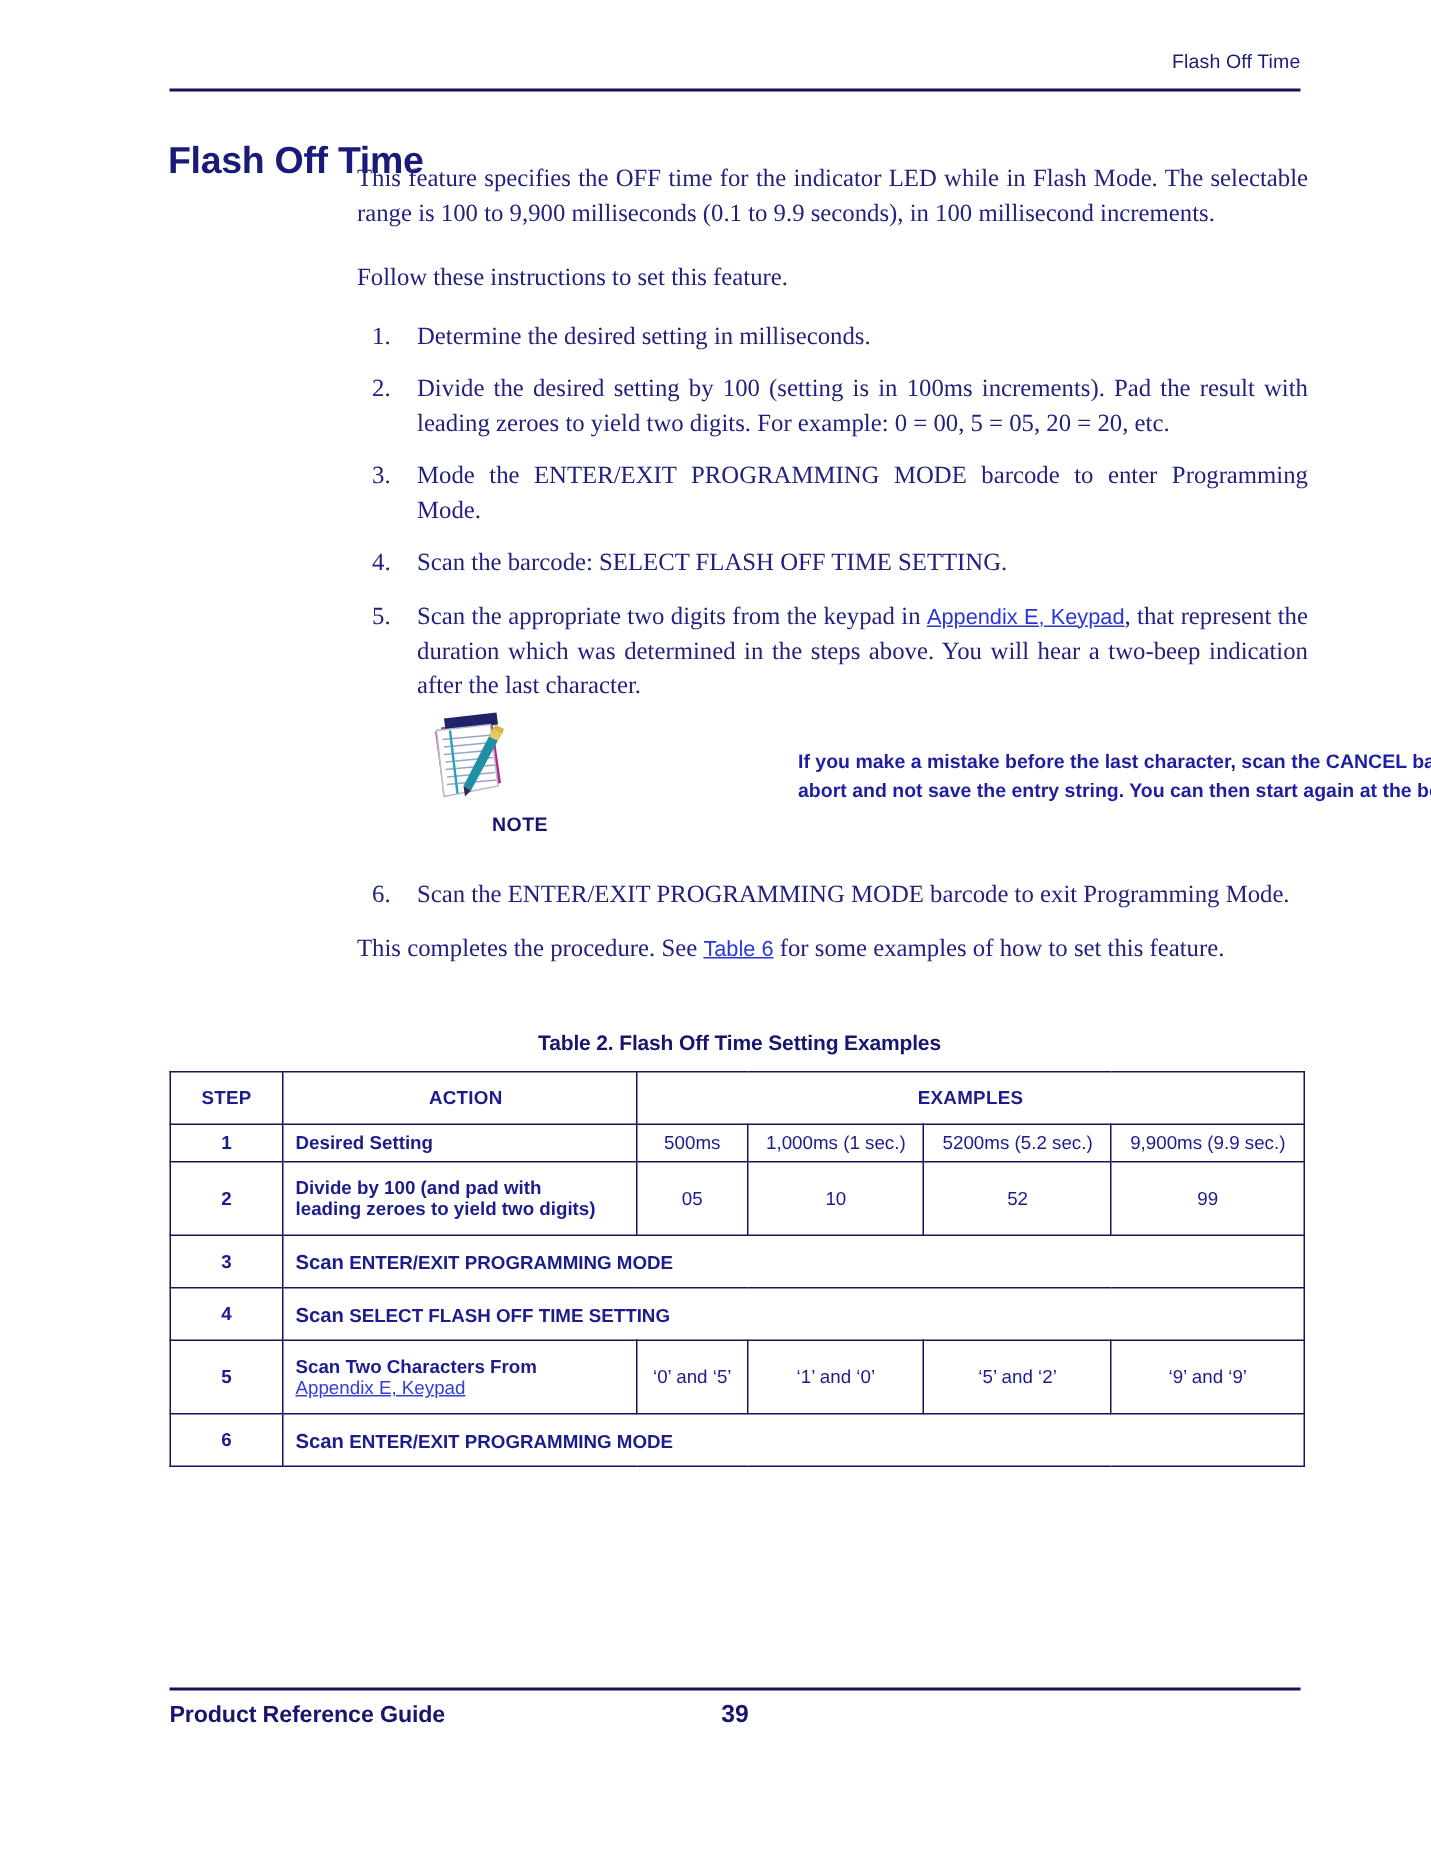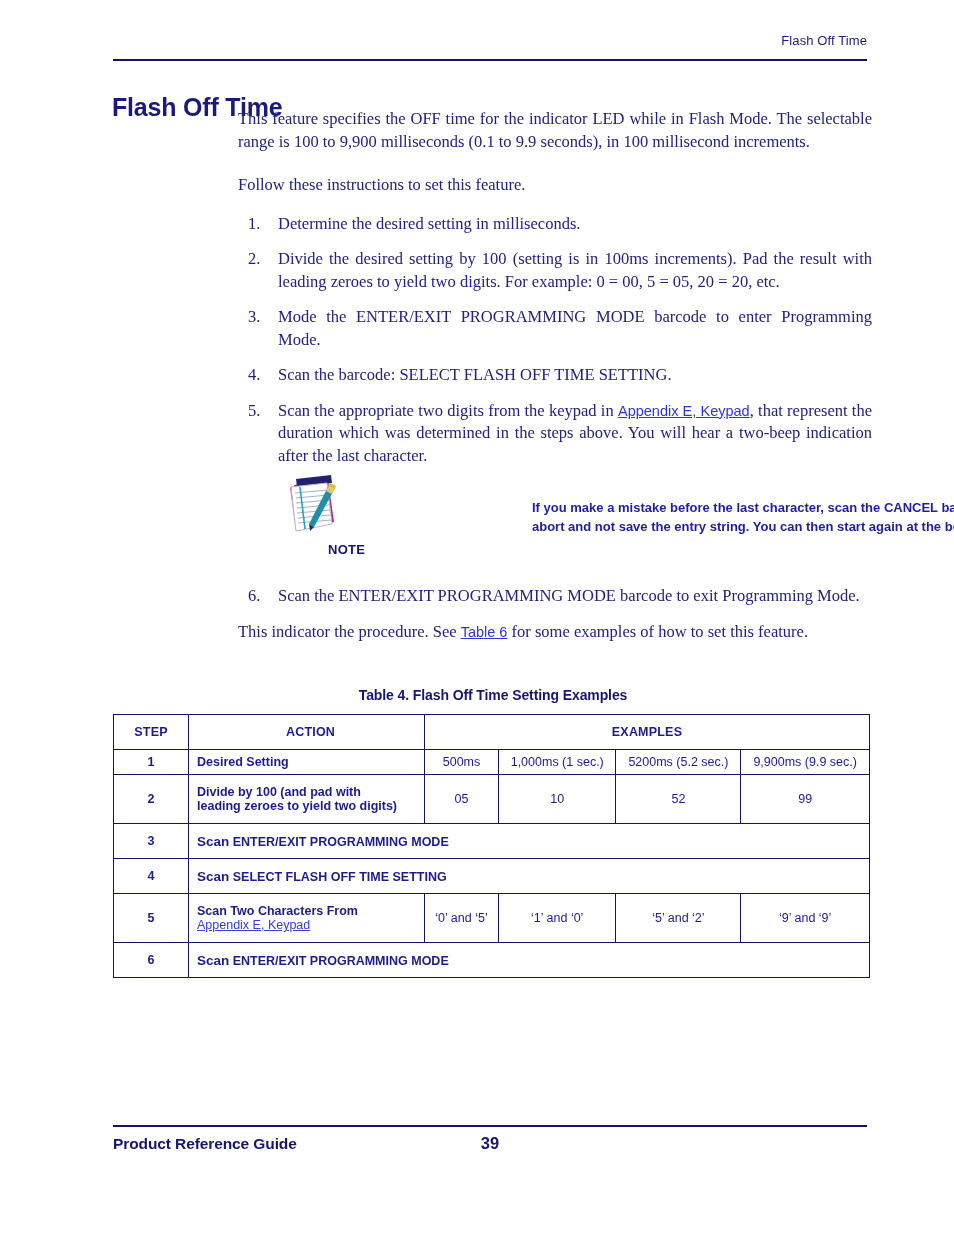--- a/index.html
+++ b/index.html
@@ -307,24 +307,24 @@
       <div>abort and not save the entry string. You can then start again at the beginning.</div>
     </div>
   </div>
 
   <div class="closing">
     <ol class="steps">
       <li>
         <span class="num">6.</span><span>Scan the ENTER/EXIT PROGRAMMING MODE barcode to exit Programming Mode.</span>
       </li>
     </ol>
-    <p class="para"><span>This indicator the procedure. See </span><a class="link" href="#">Table 6</a><span> for some examples of how to set this feature.</span></p>
+    <p class="para"><span>This completes the procedure. See </span><a class="link" href="#">Table 6</a><span> for some examples of how to set this feature.</span></p>
   </div>
 
-  <div class="table-caption">Table 4. Flash Off Time Setting Examples</div>
+  <div class="table-caption">Table 2. Flash Off Time Setting Examples</div>
 
   <table class="examples">
     <tbody>
       <tr class="hdr">
         <td class="c-step">STEP</td>
         <td class="c-action">ACTION</td>
         <td class="c-ex" colspan="4">EXAMPLES</td>
       </tr>
 
       <tr>

